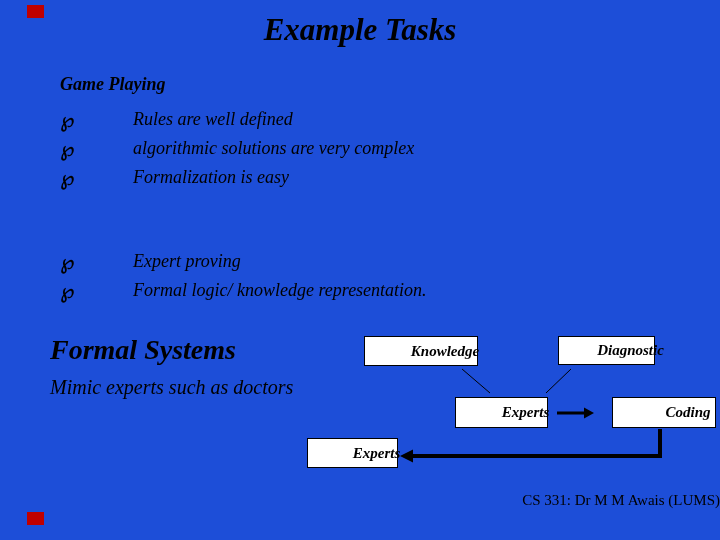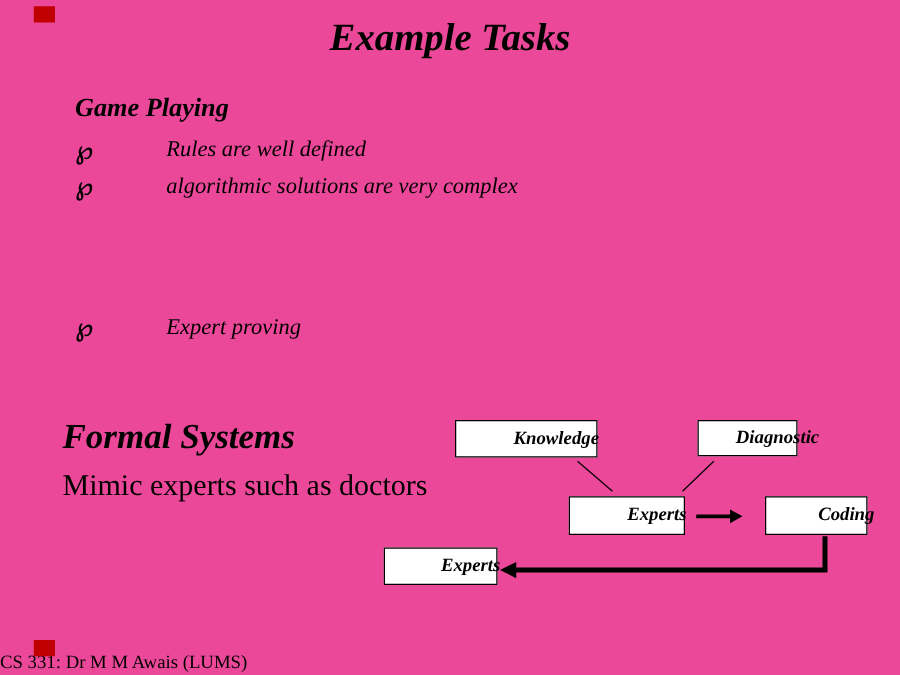--- a/index.html
+++ b/index.html
@@ -1,80 +1,86 @@
 <!DOCTYPE html>
 <html><head>
 <meta charset="utf-8">
 <style>
   html,body{margin:0;padding:0;background:#888;}
   .slide{
-    position:relative;width:720px;height:540px;background:#ec4899;
+    position:relative;width:720px;height:540px;background:#1d4ed8;
     font-family:"Liberation Serif", serif;color:#000;overflow:hidden;
   }
   .corner-marker{position:absolute;left:27px;width:17px;height:13px;background:#c00000;}
   .marker-top{top:5px;}
   .marker-bottom{top:512px;}
   .title{
     position:absolute;top:12px;left:0;width:720px;text-align:center;
     font-size:31px;font-weight:bold;font-style:italic;
   }
   .heading{
-    position:absolute;left:60px;font-size:21px;font-weight:bold;font-style:italic;
+    position:absolute;left:60px;font-size:18px;font-weight:bold;font-style:italic;
     white-space:nowrap;
   }
   .h-game{top:74px;}
   .h-reason{top:216px;}
   .h-expert{top:334px;left:50px;font-size:28px;}
   .subtext{
-    position:absolute;left:50px;top:376px;font-size:24px;white-space:nowrap;
+    position:absolute;left:50px;top:376px;font-size:20px;font-style:italic;white-space:nowrap;
   }
   .brow{position:absolute;left:60px;white-space:nowrap;}
   .brow .bullet{
     display:inline-block;width:73px;font-family:"DejaVu Sans", sans-serif;
     font-size:21px;font-weight:bold;font-style:normal;vertical-align:-2px;
   }
   .brow .btext{font-size:18px;font-style:italic;}
   .r1{top:108px;} .r2{top:137px;} .r3{top:166px;}
   .r4{top:250px;} .r5{top:279px;}
   .dbox{
     position:absolute;border:1px solid #000;background:#fff;
     display:flex;align-items:center;justify-content:center;
     font-size:15px;font-weight:bold;font-style:italic;box-sizing:border-box;padding-left:48px;
   }
   .b-knowledge{left:364px;top:336px;width:114px;height:30px;}
-  .b-diagnostic{left:558px;top:336px;width:80px;height:29px;}
+  .b-diagnostic{left:558px;top:336px;width:97px;height:29px;}
   .b-experts-upper{left:455px;top:397px;width:93px;height:31px;}
-  .b-coding{left:612px;top:397px;width:82px;height:31px;}
+  .b-coding{left:612px;top:397px;width:104px;height:31px;}
   .b-experts-lower{left:307px;top:438px;width:91px;height:30px;}
   .connector-layer{position:absolute;left:0;top:0;width:720px;height:540px;pointer-events:none;}
   .footer{
-    position:absolute;top:492px;left:0;width:720px;text-align:left;font-size:15px;margin-top:30px;
+    position:absolute;top:492px;left:0;width:720px;text-align:right;font-size:15px;
   }
 </style>
 </head>
 <body>
 
 <div class="slide">
 
   <div class="corner-marker marker-top"></div>
 
   <div class="title">Example Tasks</div>
 
   <div class="heading h-game">Game Playing</div>
 
   <div class="brow r2">
     <span class="bullet">℘</span><span class="btext">algorithmic solutions are very complex</span>
   </div>
   <div class="brow r1">
     <span class="bullet">℘</span><span class="btext">Rules are well defined</span>
   </div>
+  <div class="brow r3">
+    <span class="bullet">℘</span><span class="btext">Formalization is easy</span>
+  </div>
 
 
   <div class="brow r4">
     <span class="bullet">℘</span><span class="btext">Expert proving</span>
+  </div>
+  <div class="brow r5">
+    <span class="bullet">℘</span><span class="btext">Formal logic/ knowledge representation.</span>
   </div>
 
   <div class="heading h-expert">Formal Systems</div>
   <div class="subtext">Mimic experts such as doctors</div>
 
   <div class="dbox b-knowledge">
     <span>Knowledge</span>
   </div>
   <div class="dbox b-diagnostic">
     <span>Diagnostic</span>

